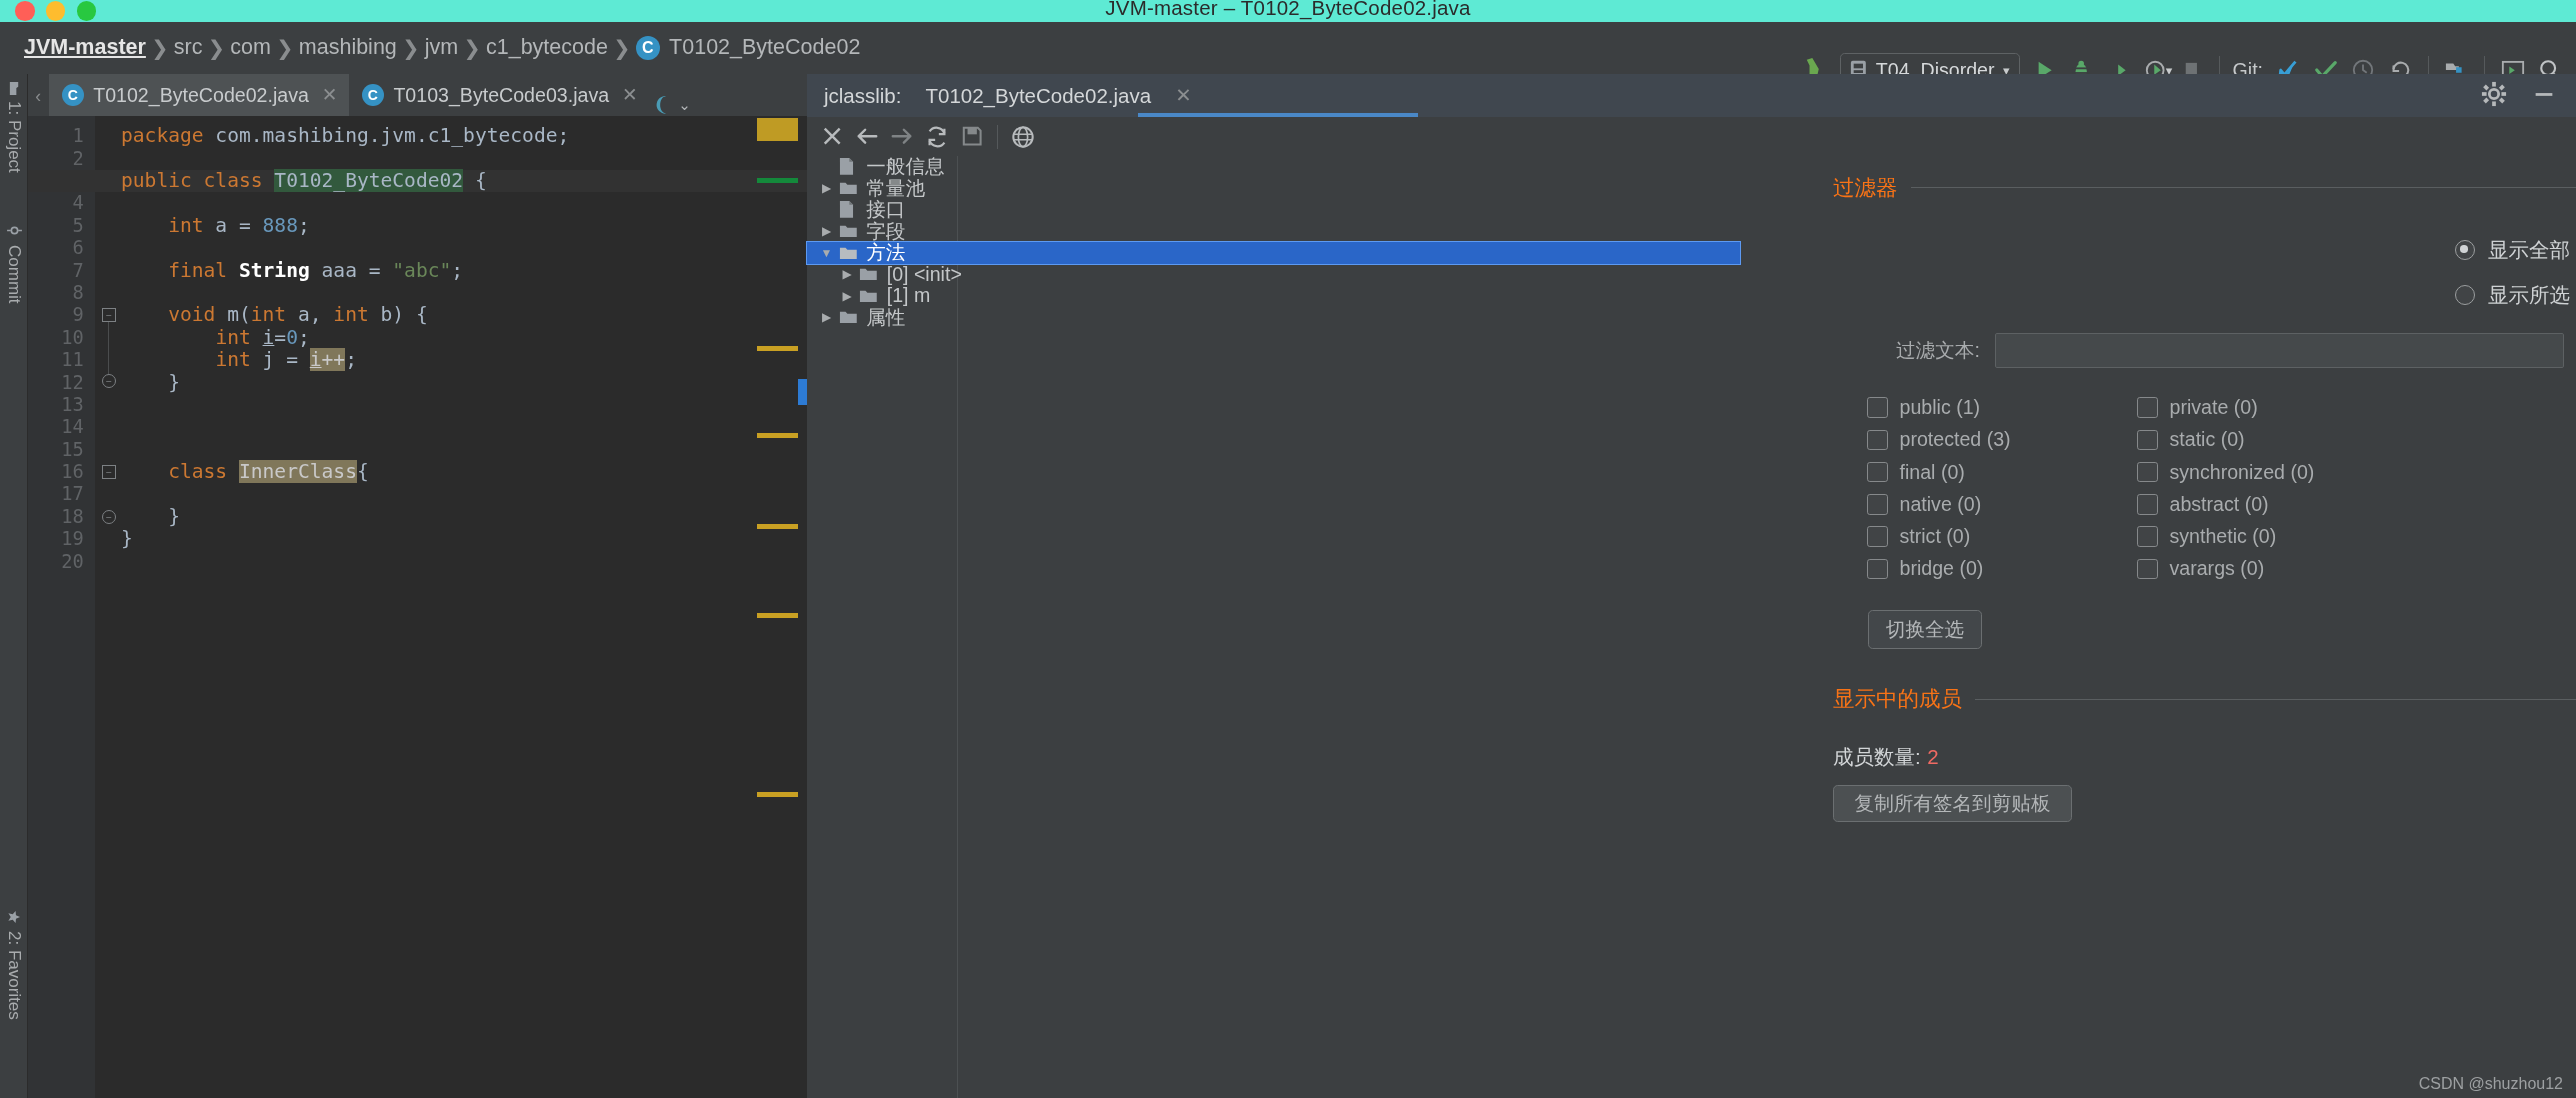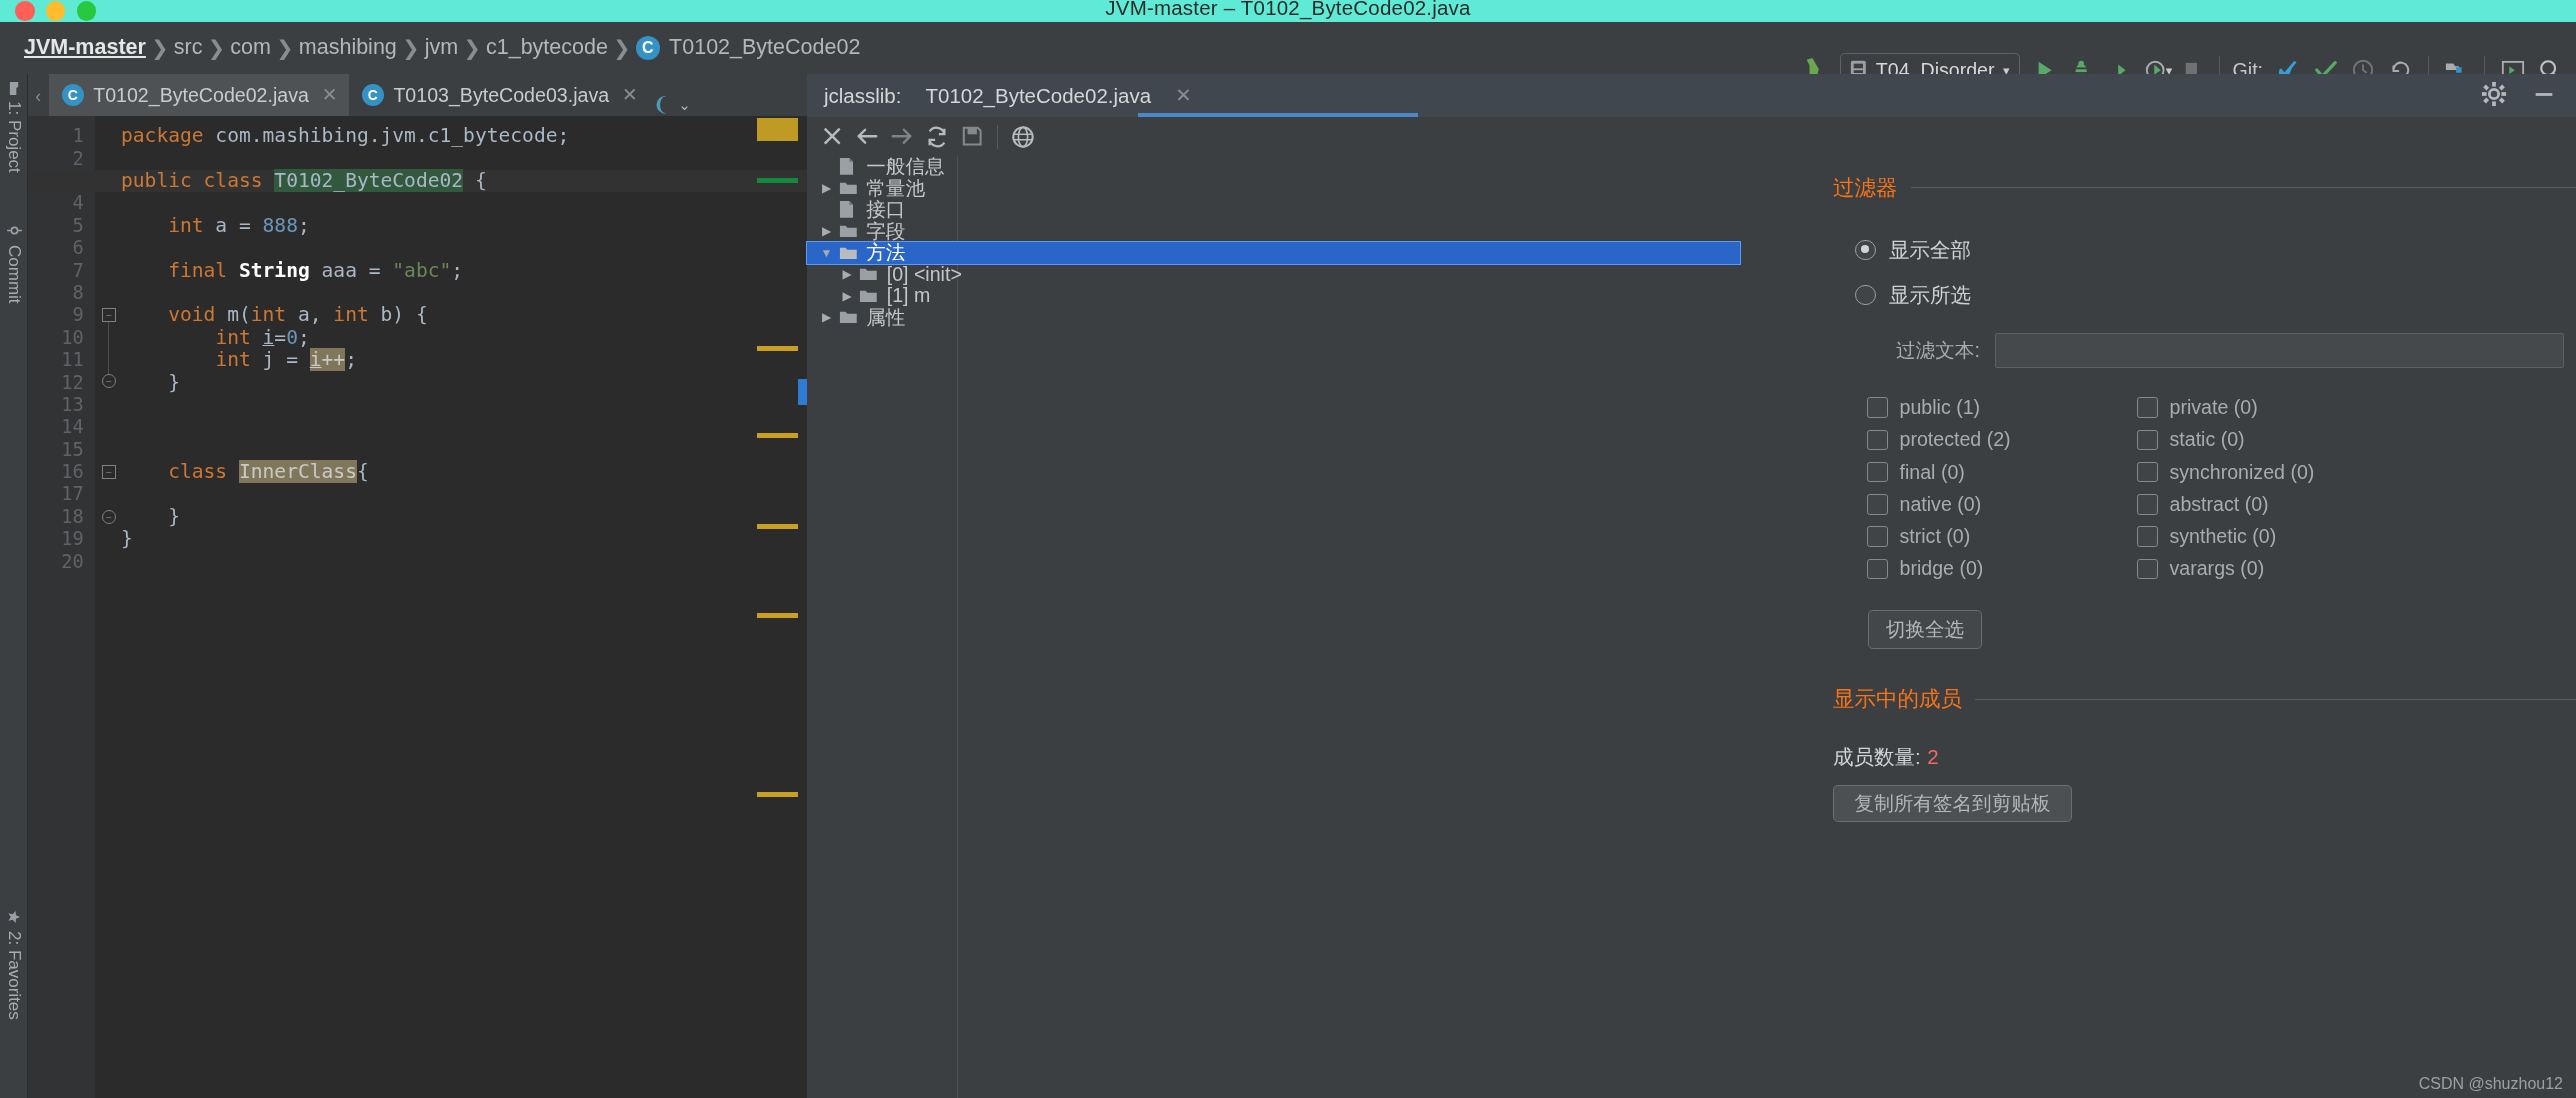--- a/index.html
+++ b/index.html
@@ -208,21 +208,21 @@
 
   svg.folder { width: 18.7px; height: 16px; }
   svg.fileic { width: 15px; height: 18.7px; }
 
   
   .filterpane { position: absolute; left: 1026px; top: 39px; width: 737px; }
   .sect-title-row { display: flex; align-items: center; gap: 13px; }
   .sect-title { font-size: 21.5px; color: #f97316; white-space: nowrap; font-family: Liberation Mono, monospace; }
   .sect-rule { flex: 1; height: 0.9px; background: #5a5e60; }
 
-  .radio-row { display: flex; align-items: center; gap: 13px; margin-left: 22.4px;}
+  .radio-row { display: flex; align-items: center; gap: 13px; margin-left: 22.4px; justify-content: flex-end;}
   .radio {
     width: 20.5px; height: 20.5px; border-radius: 50%;
     border: 1.9px solid #9b9e9f; position: relative; background: #414446;
   }
   .radio.on::after {
     content: ""; position: absolute; left: 4.7px; top: 4.7px;
     width: 7.5px; height: 7.5px; border-radius: 50%; background: #d0d3d5;
   }
   .radio-lbl { font-size: 20.5px; color: #cfd2d4; }
 
@@ -672,21 +672,21 @@
           <div class="cbcell">
             <span class="cbox"></span>
             <span class="cblbl">public (1)</span>
           </div>
           <div class="cbcell">
             <span class="cbox"></span>
             <span class="cblbl">private (0)</span>
           </div>
           <div class="cbcell">
             <span class="cbox"></span>
-            <span class="cblbl">protected (2)</span>
+            <span class="cblbl">protected (3)</span>
           </div>
           <div class="cbcell">
             <span class="cbox"></span>
             <span class="cblbl">static (0)</span>
           </div>
           <div class="cbcell">
             <span class="cbox"></span>
             <span class="cblbl">final (0)</span>
           </div>
           <div class="cbcell">

